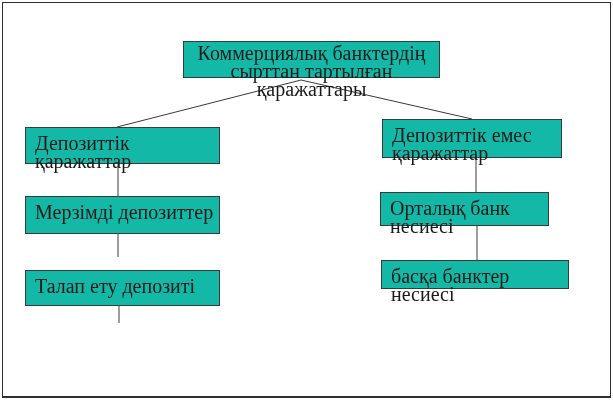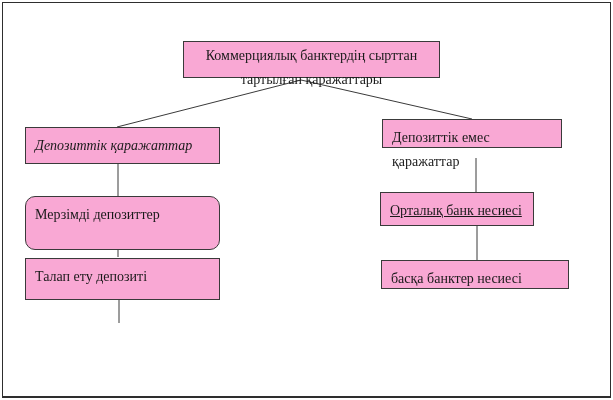--- a/index.html
+++ b/index.html
@@ -26,25 +26,25 @@
     pointer-events: none;
   }
   .connectors {
     position: absolute;
     left: 0;
     top: 0;
   }
   .node {
     position: absolute;
     box-sizing: border-box;
-    background: #f9a8d4;
+    background: #14b8a6;
     border: 1px solid #3a3a3a;
     color: #1a1a1a;
-    font-size: 14px;
-    line-height: 24px;
+    font-size: 20px;
+    line-height: 18px;
     padding: 6px 4px 0 9px;
   }
   .node.center {
     text-align: center;
     padding: 2px 8px 0 8px;
   }
 </style>
 </head>
 <body>
 
@@ -60,26 +60,26 @@
     <line x1="118" y1="164" x2="118" y2="196" stroke="#3a3a3a" stroke-width="1"></line>
     <line x1="118" y1="234" x2="118" y2="257" stroke="#3a3a3a" stroke-width="1"></line>
     <line x1="119" y1="295" x2="119" y2="323" stroke="#3a3a3a" stroke-width="1"></line>
 
     <line x1="476" y1="158" x2="476" y2="192" stroke="#3a3a3a" stroke-width="1"></line>
     <line x1="477" y1="226" x2="477" y2="260" stroke="#3a3a3a" stroke-width="1"></line>
   </svg>
 
   <div class="node center" style="left:183px; top:41px; width:257px; height:37px;">Коммерциялық банктердің сырттан тартылған қаражаттары</div>
 
-  <div class="node" style="left:25px; top:127px; width:195px; height:37px;font-style:italic;">Депозиттік қаражаттар</div>
+  <div class="node" style="left:25px; top:127px; width:195px; height:37px;">Депозиттік қаражаттар</div>
 
-  <div class="node" style="left:25px; top:196px; width:195px; height:54px;border-radius:10px;">Мерзімді депозиттер</div>
+  <div class="node" style="left:25px; top:196px; width:195px; height:38px;">Мерзімді депозиттер</div>
 
-  <div class="node" style="left:25px; top:258px; width:195px; height:42px;">Талап ету депозиті</div>
+  <div class="node" style="left:25px; top:270px; width:195px; height:36px;">Талап ету депозиті</div>
 
 
-  <div class="node" style="left:382px; top:119px; width:180px; height:29px;">Депозиттік емес қаражаттар</div>
+  <div class="node" style="left:382px; top:119px; width:180px; height:39px;">Депозиттік емес қаражаттар</div>
 
-  <div class="node" style="left:380px; top:192px; width:154px; height:34px;text-decoration:underline;">Орталық банк несиесі</div>
+  <div class="node" style="left:380px; top:192px; width:169px; height:34px;">Орталық банк несиесі</div>
 
   <div class="node" style="left:381px; top:260px; width:188px; height:29px;">басқа банктер несиесі</div>
 
 </div>
 
 </body></html>

